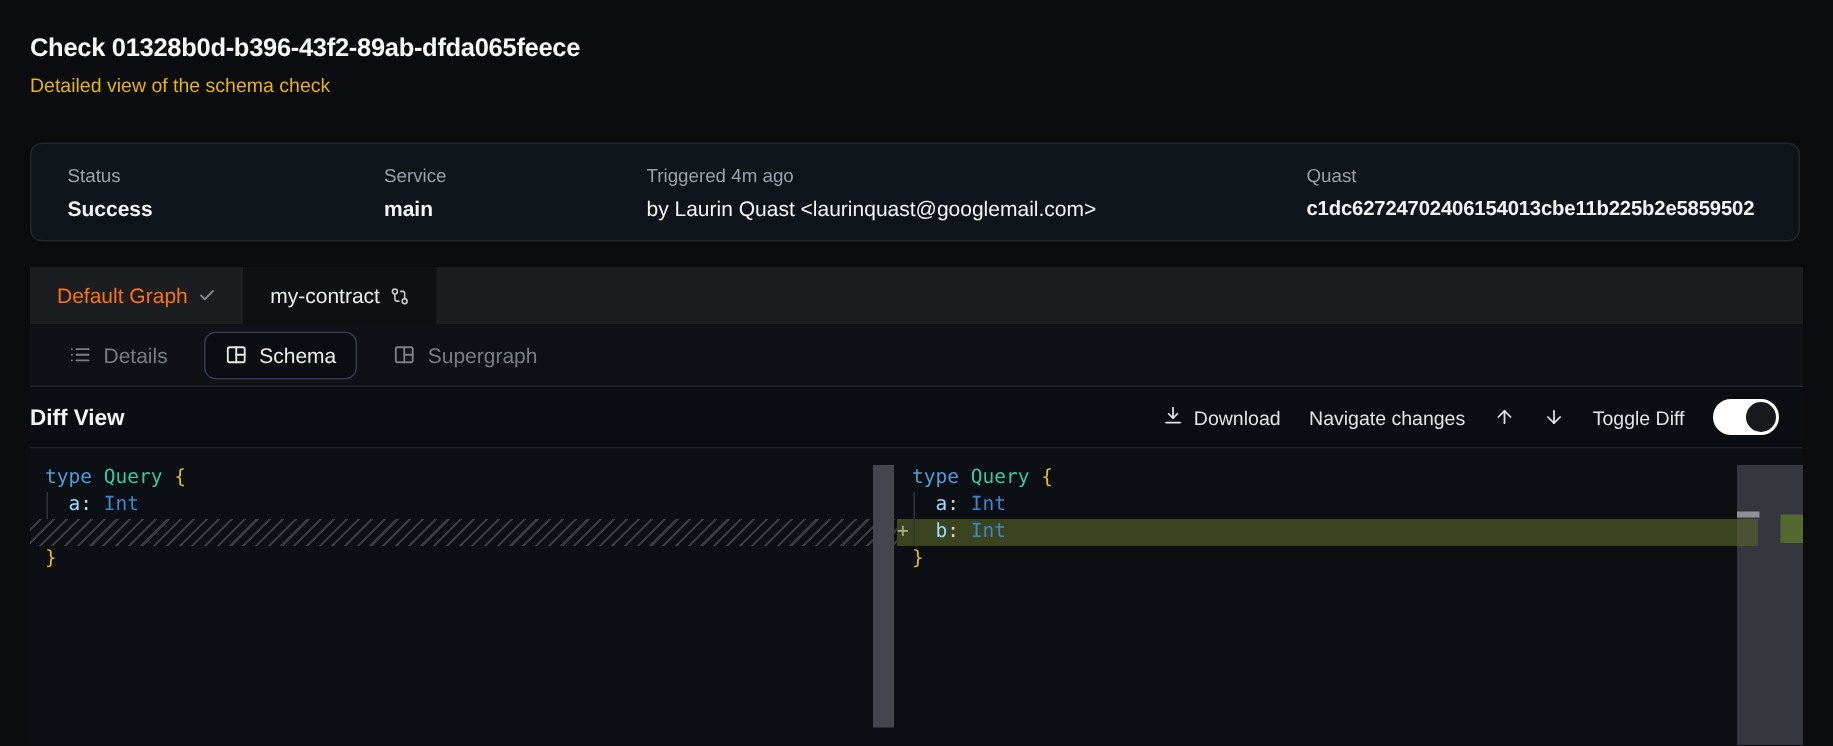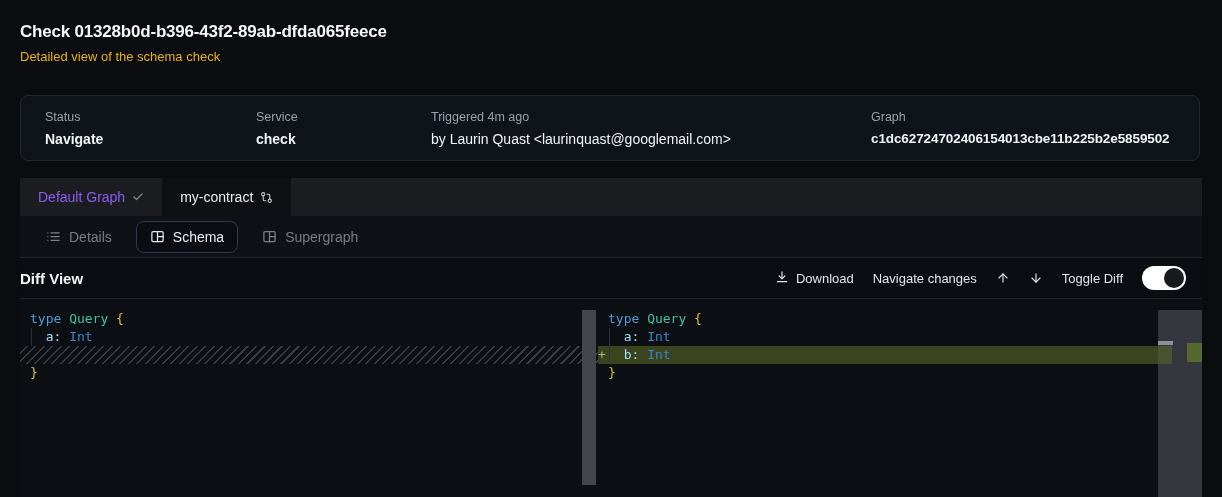--- a/index.html
+++ b/index.html
@@ -18,21 +18,21 @@
   .summary-field{display:flex;flex-direction:column;justify-content:center;gap:7px;}
   .summary-field .f-label{font-size:12.5px;color:#9aa1a9;}
   .summary-field .f-value{font-size:14px;color:#f2f3f4;font-weight:700;white-space:nowrap;}
   .summary-field .f-value.normal{font-weight:400;}
   .sf-0{width:211px}.sf-1{width:175px}.sf-2{width:440px}.sf-3{flex:1}
   .sf-3 .f-value{font-size:13.5px;letter-spacing:-0.1px;}
 
   
   .graph-tabs{position:absolute;left:20px;top:178px;width:1182px;height:38px;background:#1c1d20;
     display:flex;align-items:stretch;}
-  .graph-tab{display:flex;align-items:center;gap:7px;padding:0 18px;font-size:14px;color:#8b5cf6;cursor:default;}
+  .graph-tab{display:flex;align-items:center;gap:7px;padding:0 18px;font-size:14px;color:#f97316;cursor:default;}
   .graph-tab.active{background:#0e1014;color:#ececed;font-weight:400;}
   .graph-tab .g-icon{display:flex;align-items:center;}
 
   
   .view-tabs{position:absolute;left:20px;top:216px;width:1182px;height:42px;background:#0f1116;
     border-bottom:1px solid #20242b;box-sizing:border-box;display:flex;align-items:center;padding-left:12px;gap:10px;}
   .view-tab{display:flex;align-items:flex-start;gap:8px;font-size:14px;color:#787d84;padding:7px 13px;
     border:1px solid transparent;border-radius:8px;}
   .view-tab.active{color:#eceded;border-color:#2d3a50;background:#0b0d12;}
   .view-tab svg{display:block;}
@@ -85,32 +85,32 @@
 <div class="screen">
 
   <div class="page-header">
     <div class="page-title">Check 01328b0d-b396-43f2-89ab-dfda065feece</div>
     <div class="page-subtitle">Detailed view of the schema check</div>
   </div>
 
   <div class="summary-card">
     <div class="summary-field sf-0">
       <span class="f-label">Status</span>
-      <span class="f-value">Navigate</span>
+      <span class="f-value">Success</span>
     </div>
     <div class="summary-field sf-1">
       <span class="f-label">Service</span>
-      <span class="f-value">check</span>
+      <span class="f-value">main</span>
     </div>
     <div class="summary-field sf-2">
       <span class="f-label">Triggered 4m ago</span>
       <span class="f-value normal">by Laurin Quast &lt;laurinquast@googlemail.com&gt;</span>
     </div>
     <div class="summary-field sf-3">
-      <span class="f-label">Graph</span>
+      <span class="f-label">Quast</span>
       <span class="f-value">c1dc62724702406154013cbe11b225b2e5859502</span>
     </div>
   </div>
 
   <div class="graph-tabs">
     <div class="graph-tab">
       <span>Default Graph</span>
       <span class="g-icon">
         <svg width="12" height="12" viewBox="0 0 24 24" fill="none" stroke="#85888e" stroke-width="2.4" stroke-linecap="round" stroke-linejoin="round">
             <polyline points="20 6 9 17 4 12"></polyline>

